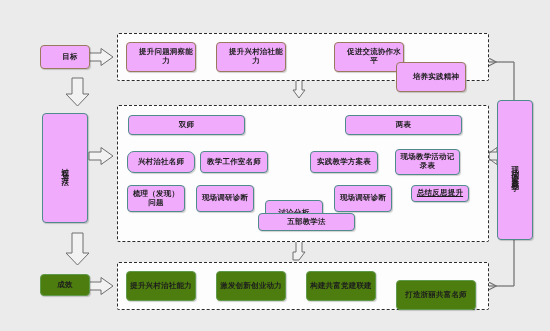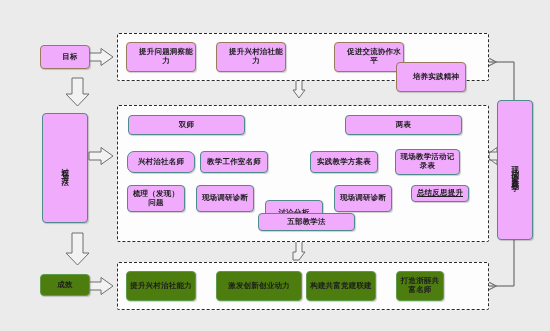--- a/index.html
+++ b/index.html
@@ -245,23 +245,23 @@
     <span>总结反思提升</span>
   </div>
 
   <div class="box teal" style="left:258px; top:213px; width:97px; height:18px;">
     <span>五部教学法</span>
   </div>
 
   <div class="box green" style="left:126px; top:271px; width:70px; height:30px;">
     <span>提升兴村治社能力</span>
   </div>
-  <div class="box green" style="left:216px; top:271px; width:86px; height:30px;">
+  <div class="box green" style="left:216px; top:271px; width:70px; height:30px;">
     <span>激发创新创业动力</span>
   </div>
   <div class="box green" style="left:306px; top:271px; width:70px; height:30px;">
     <span>构建共富党建联建</span>
   </div>
-  <div class="box green" style="left:396px; top:271px; width:48px; height:30px;">
+  <div class="box green" style="left:396px; top:280px; width:80px; height:30px;">
     <span>打造浙丽共富名师</span>
   </div>
 
 </div>
 
 </body></html>

